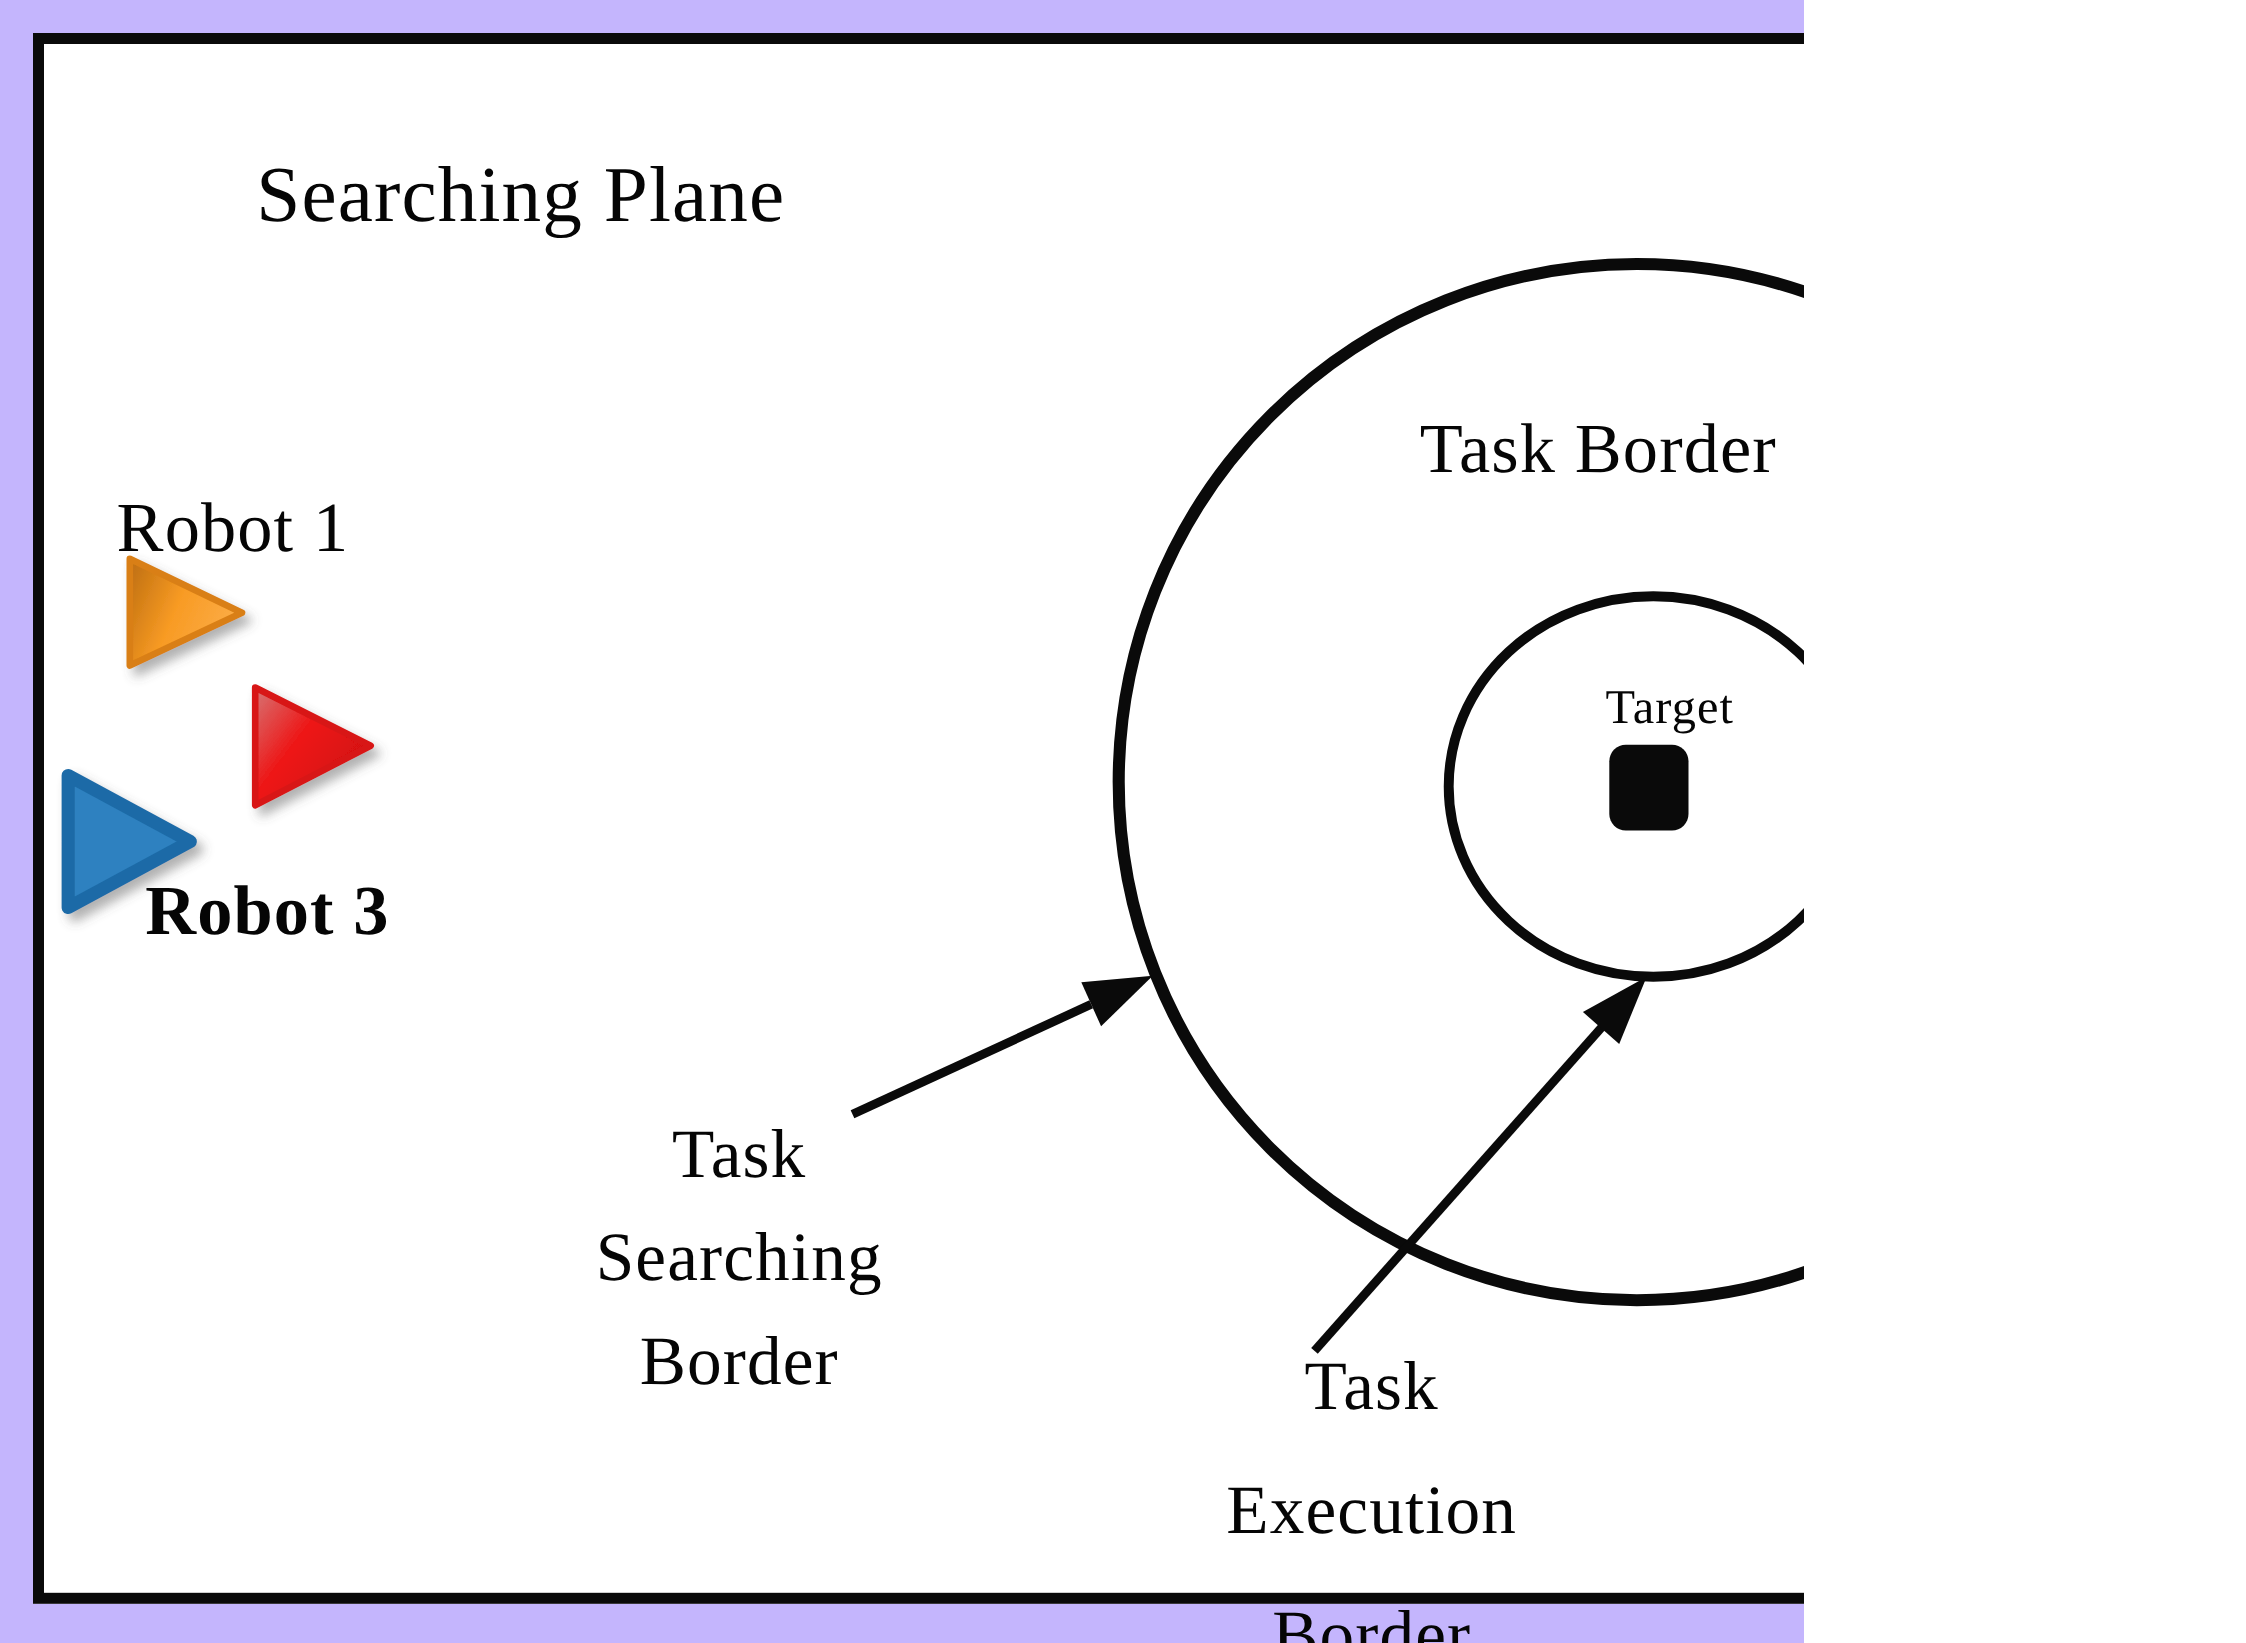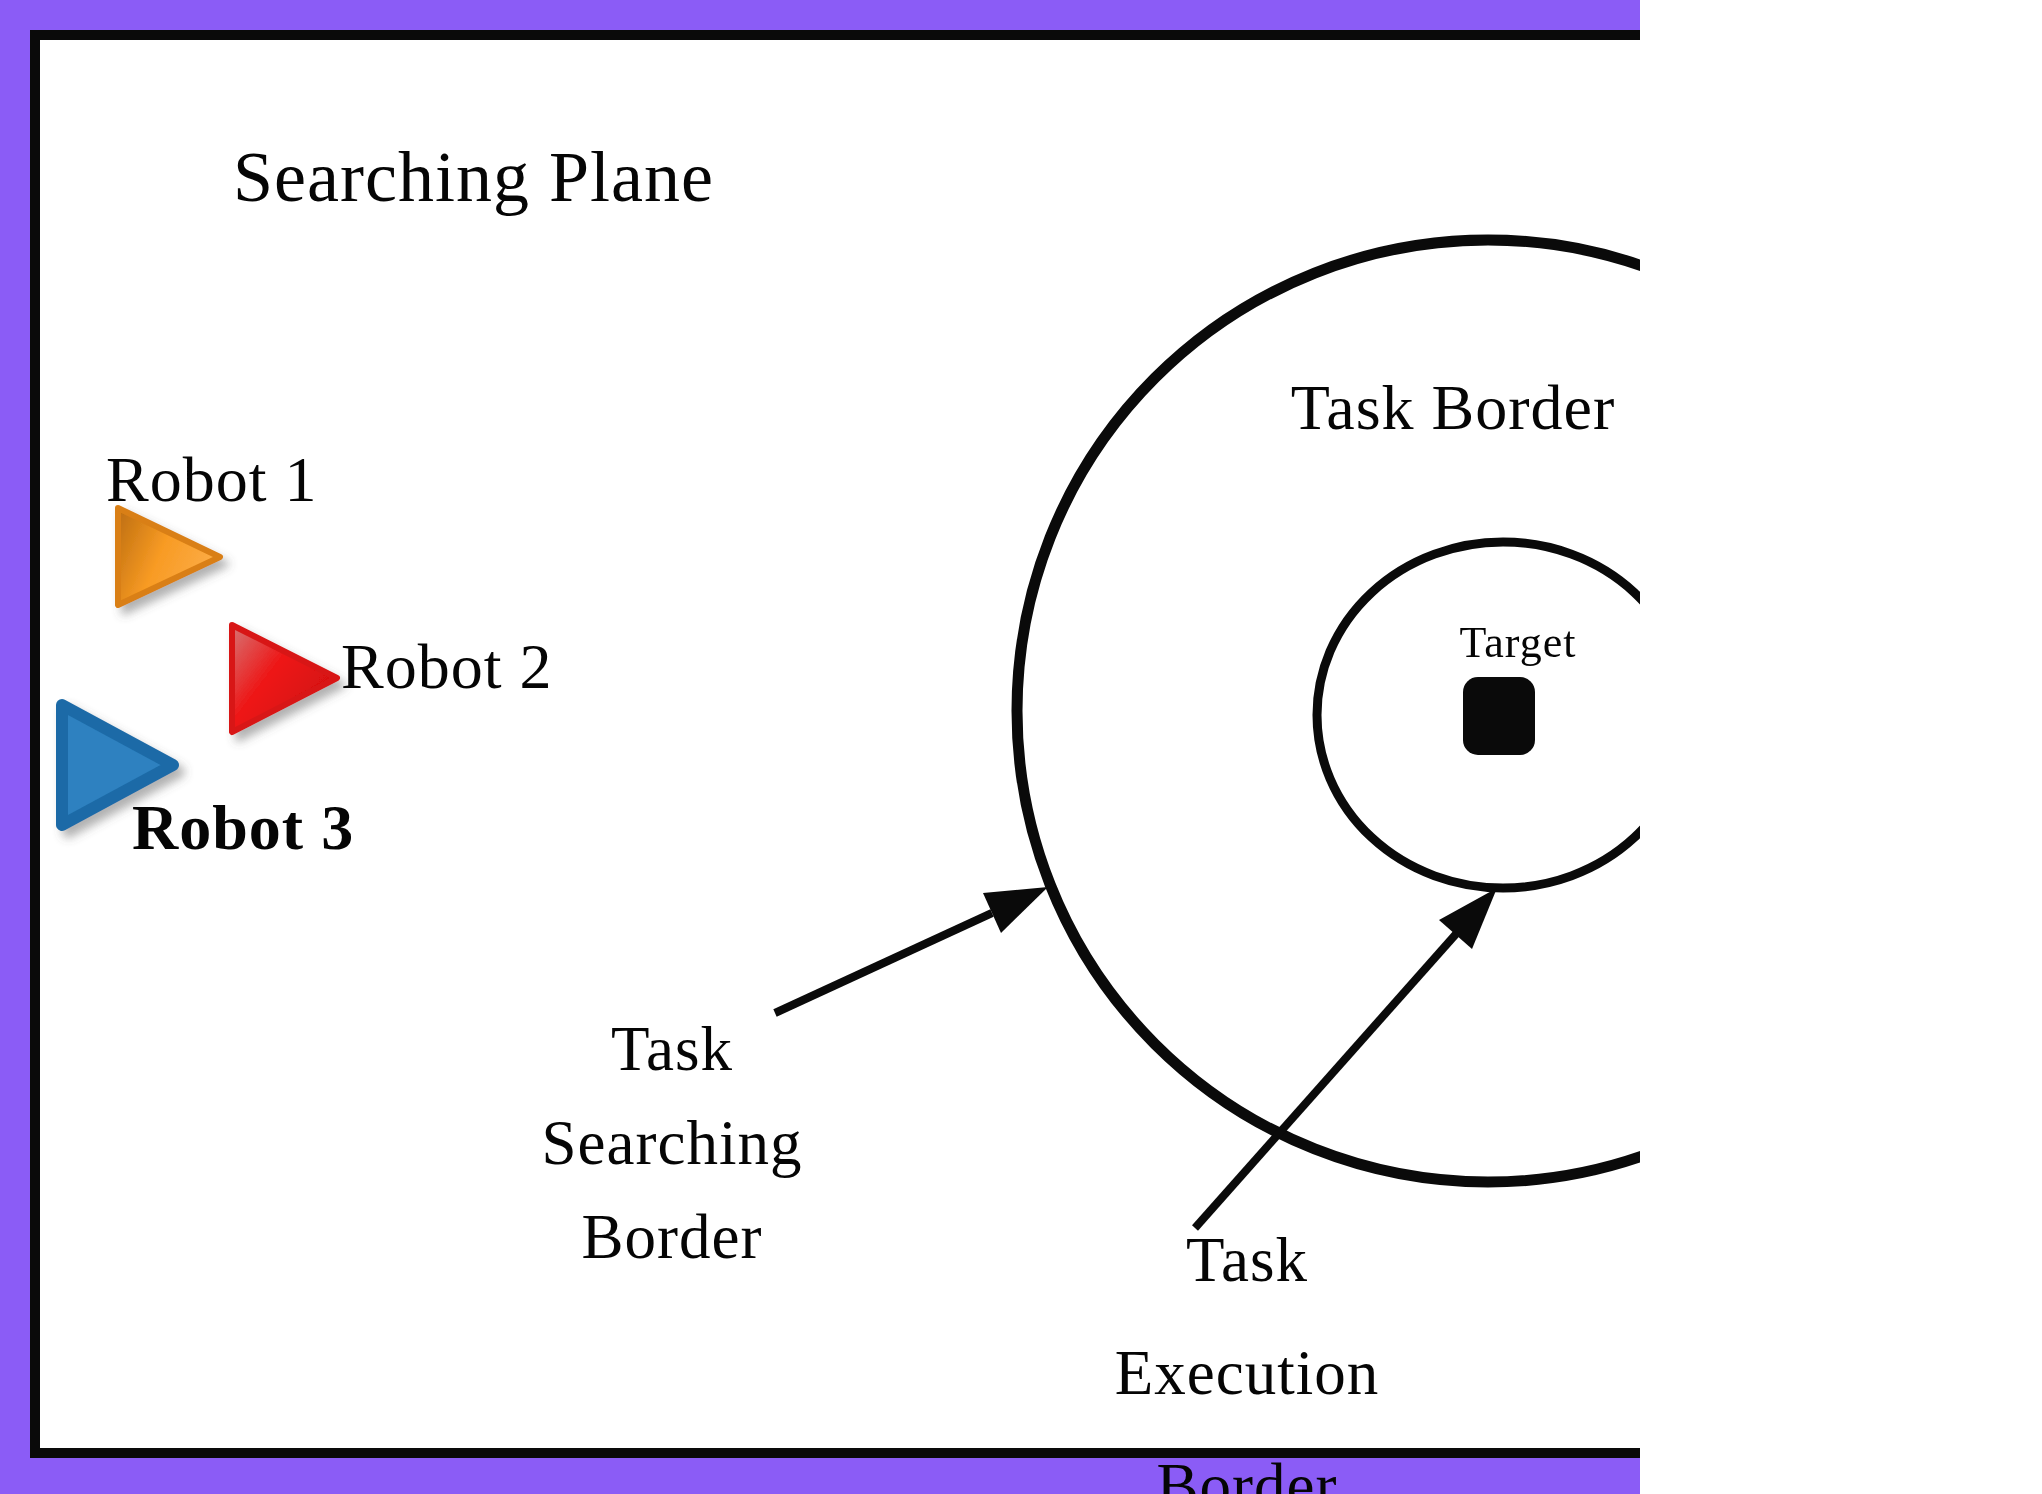--- a/index.html
+++ b/index.html
@@ -1,20 +1,20 @@
 <!DOCTYPE html>
 <html><head>
 <meta charset="utf-8">
 <style>
   html, body { margin: 0; padding: 0; background: #ffffff; }
   .page {
     position: relative;
     width: 1640px;
     height: 1494px;
-    background: #8b5cf6;
+    background: #c4b5fd;
     font-family: "Liberation Serif", "DejaVu Serif", serif;
     color: #050505;
     overflow: hidden;
   }
   .frame {
     position: absolute;
     left: 30px; top: 30px;
     width: 1982px; height: 1428px;
     border: 10px solid #0a0a0a;
     box-sizing: border-box;
@@ -91,21 +91,20 @@
 
     <g>
       <line x1="1195" y1="1228" x2="1456" y2="934" stroke="#0a0a0a" stroke-width="8"></line>
       <polygon points="1497,888 1472,949 1439,920" fill="#0a0a0a"></polygon>
     </g>
   </svg>
 
   <div class="lbl lbl-searching">Searching Plane</div>
 
   <div class="lbl lbl-robot1">Robot 1</div>
-  <div class="lbl lbl-robot2">Robot 2</div>
   <div class="lbl lbl-robot3">Robot 3</div>
 
   <div class="lbl lbl-task-section">Task Border</div>
 
   <div class="lbl lbl-target" style="transform: translateX(-50%);">Target</div>
 
   <div class="lbl-block lbl-tsb">
     <div>Task</div>
     <div>Searching</div>
     <div>Border</div>

